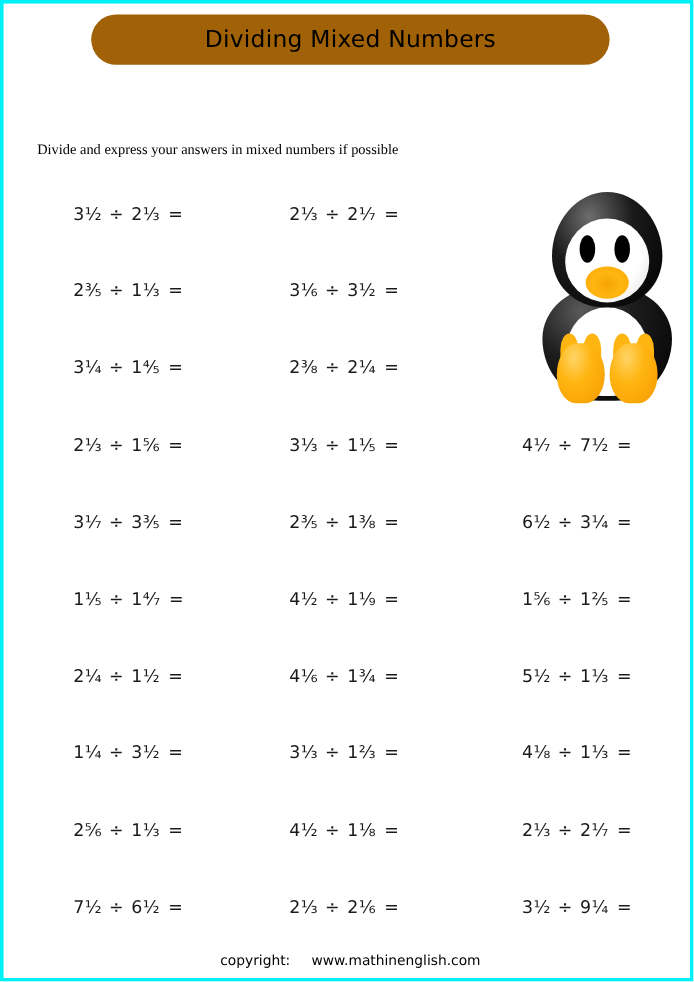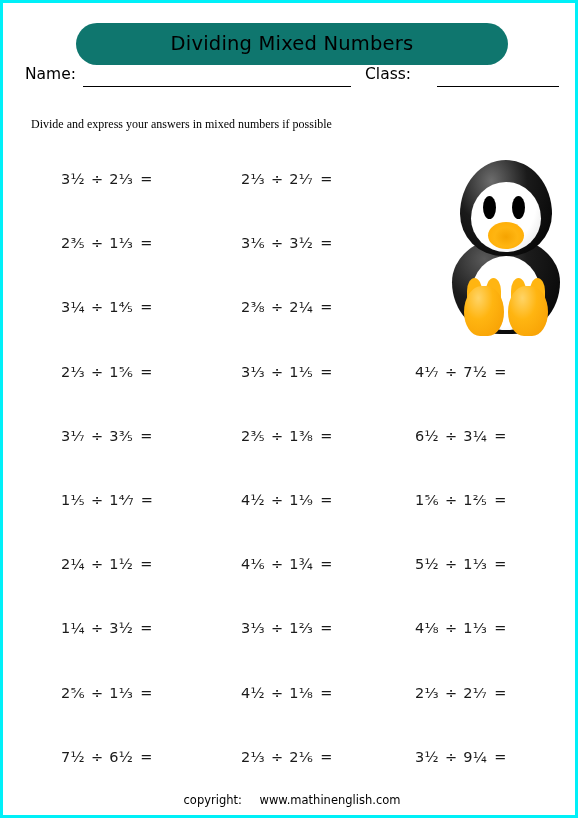--- a/index.html
+++ b/index.html
@@ -15,24 +15,24 @@
     width: 578px;
     height: 818px;
     box-sizing: border-box;
     background: #ffffff;
     border: 3px solid #00f0f8;
     overflow: hidden;
   }
   .title-bar {
     position: absolute;
     left: 73px;
-    top: 20px;
+    top: 9px;
     width: 432px;
     height: 42px;
-    background: #0f766e;
+    background: #a16207;
     border-radius: 21px;
   }
   .title-text {
     position: absolute;
     left: 0;
     top: 0;
     width: 100%;
     height: 42px;
     line-height: 42px;
     text-align: center;
@@ -87,21 +87,21 @@
   .cell {
     position: absolute;
     font-family: "DejaVu Sans", sans-serif;
     font-size: 14.5px;
     color: #1a1a1a;
     white-space: nowrap;
     letter-spacing: 0.3px;
   }
   .c0 { left: 58px; text-align: right; }
   .c1 { left: 238px; }
-  .c2 { left: 412px; }
+  .c2 { left: 432px; }
   .op { padding: 0 6px; }
   .eq { padding-left: 7px; }
 
   
   .penguin {
     position: absolute;
     left: 447px;
     top: 157px;
     width: 112px;
     height: 178px;
@@ -198,26 +198,20 @@
 </style>
 </head>
 <body>
 
 <div class="page">
 
   <div class="title-bar">
     <div class="title-text">Dividing Mixed Numbers</div>
   </div>
 
-  <div class="name-row">
-    <div class="lbl name-lbl">Name:</div>
-    <div class="rule name-rule"></div>
-    <div class="lbl class-lbl">Class:</div>
-    <div class="rule class-rule"></div>
-  </div>
 
   <div class="instructions">Divide and express your answers in mixed numbers if possible</div>
 
   <div class="penguin">
     <div class="pg-body"></div>
     <div class="pg-belly"></div>
     <div class="pg-toe toe-a"></div>
     <div class="pg-toe toe-b"></div>
     <div class="pg-toe toe-c"></div>
     <div class="pg-toe toe-d"></div>

